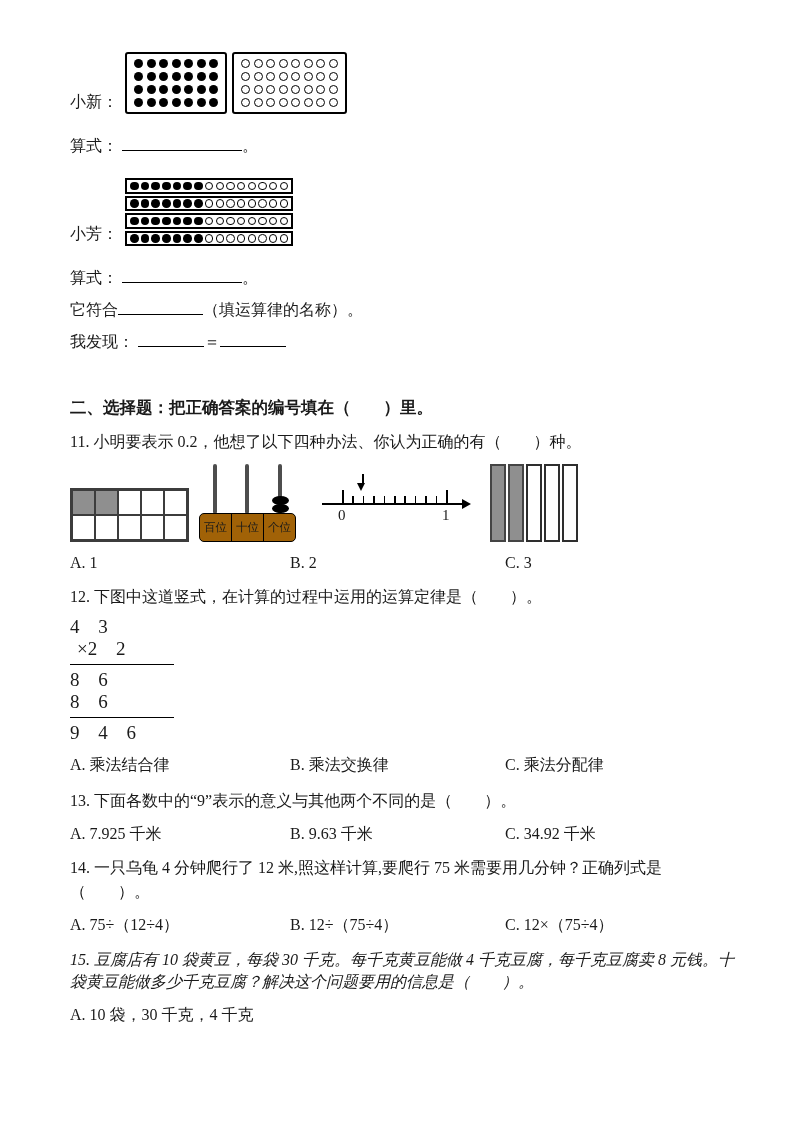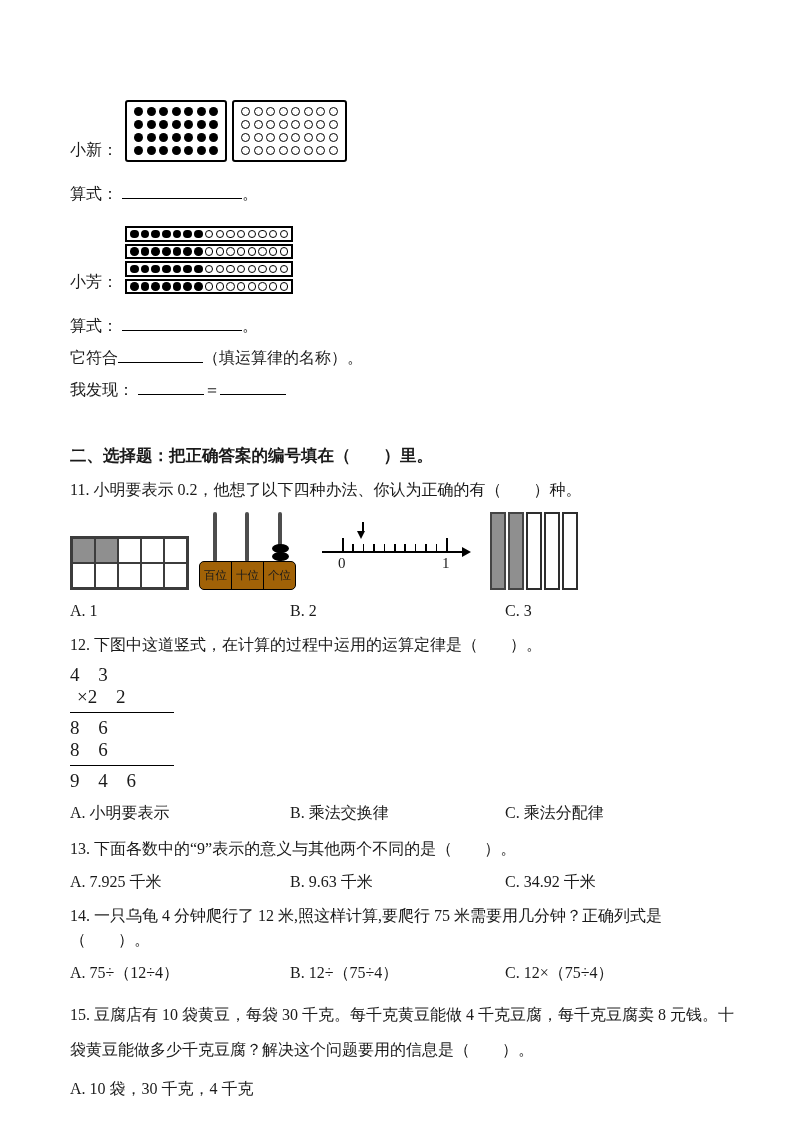--- a/index.html
+++ b/index.html
@@ -1,19 +1,19 @@
 <!DOCTYPE html>
 <html style="--shade: #8f8f8f;"><head>
 <meta charset="utf-8">
 <style>
   :root{ --shade:#8f8f8f; --ink:#1a1a1a; }
   html,body{margin:0;padding:0;background:#fff;}
   body{width:793px;height:1122px;overflow:hidden;color:var(--ink);
        font-family:"Liberation Serif","DejaVu Serif",serif;font-size:16px;}
-  .page{box-sizing:border-box;width:793px;height:1122px;padding:100px 58px 0 70px;position:relative;}
+  .page{box-sizing:border-box;width:793px;height:1122px;padding:52px 58px 0 70px;position:relative;}
 
   
   .line{margin:0;line-height:24px;}
   .qtext{margin:0;line-height:24px;}
   .blank{display:inline-block;border-bottom:1.5px solid #000;height:15px;vertical-align:baseline;}
   .w120{width:120px;} .w66{width:66px;} .w85{width:85px;}
 
   
   .fig-row{display:flex;align-items:flex-end;}
   .fig-label{width:55px;flex:0 0 55px;line-height:22px;margin-bottom:1px;}
@@ -68,21 +68,21 @@
   .opts .o2{display:inline-block;width:215px;}
   .opts .o3{display:inline-block;}
 
   
   .vmul{margin:7px 0 0;width:104px;font-size:19px;}
   .vm-line{height:22px;line-height:22px;text-align:left;padding-right:13px;letter-spacing:7px;white-space:pre;}
   .vm-line.shift{padding-right:37px;}
   .vm-sign{float:left;padding-left:7px;letter-spacing:0;}
   .vm-rule{border-top:1.6px solid #000;margin:4px 0;}
 
-  .q15text{margin:12px 0 0;line-height:35px;}
+  .q15text{margin:12px 0 0;line-height:22px;font-style:italic;}
 </style>
 </head>
 <body>
 
 <div class="page">
 
   <div class="fig-row">
     <span class="fig-label">小新：</span>
     <div class="dotbox" id="box-filled">
         <div class="dotrow">
@@ -332,21 +332,21 @@
     <div class="vm-line">4 3</div>
     <div class="vm-line"><span class="vm-sign">×</span><span>2 2</span></div>
     <div class="vm-rule"></div>
     <div class="vm-line">8 6</div>
     <div class="vm-line shift">8 6</div>
     <div class="vm-rule"></div>
     <div class="vm-line">9 4 6</div>
   </div>
 
   <p class="opts mt12">
-    <span class="o1">A. 小明要表示</span>
+    <span class="o1">A. 乘法结合律</span>
     <span class="o2">B. 乘法交换律</span>
     <span class="o3">C. 乘法分配律</span>
   </p>
 
   <p class="qtext mt12">13. 下面各数中的“9”表示的意义与其他两个不同的是（　　）。</p>
   <p class="opts">
     <span class="o1">A. 7.925 千米</span>
     <span class="o2">B. 9.63 千米</span>
     <span class="o3">C. 34.92 千米</span>
   </p>

